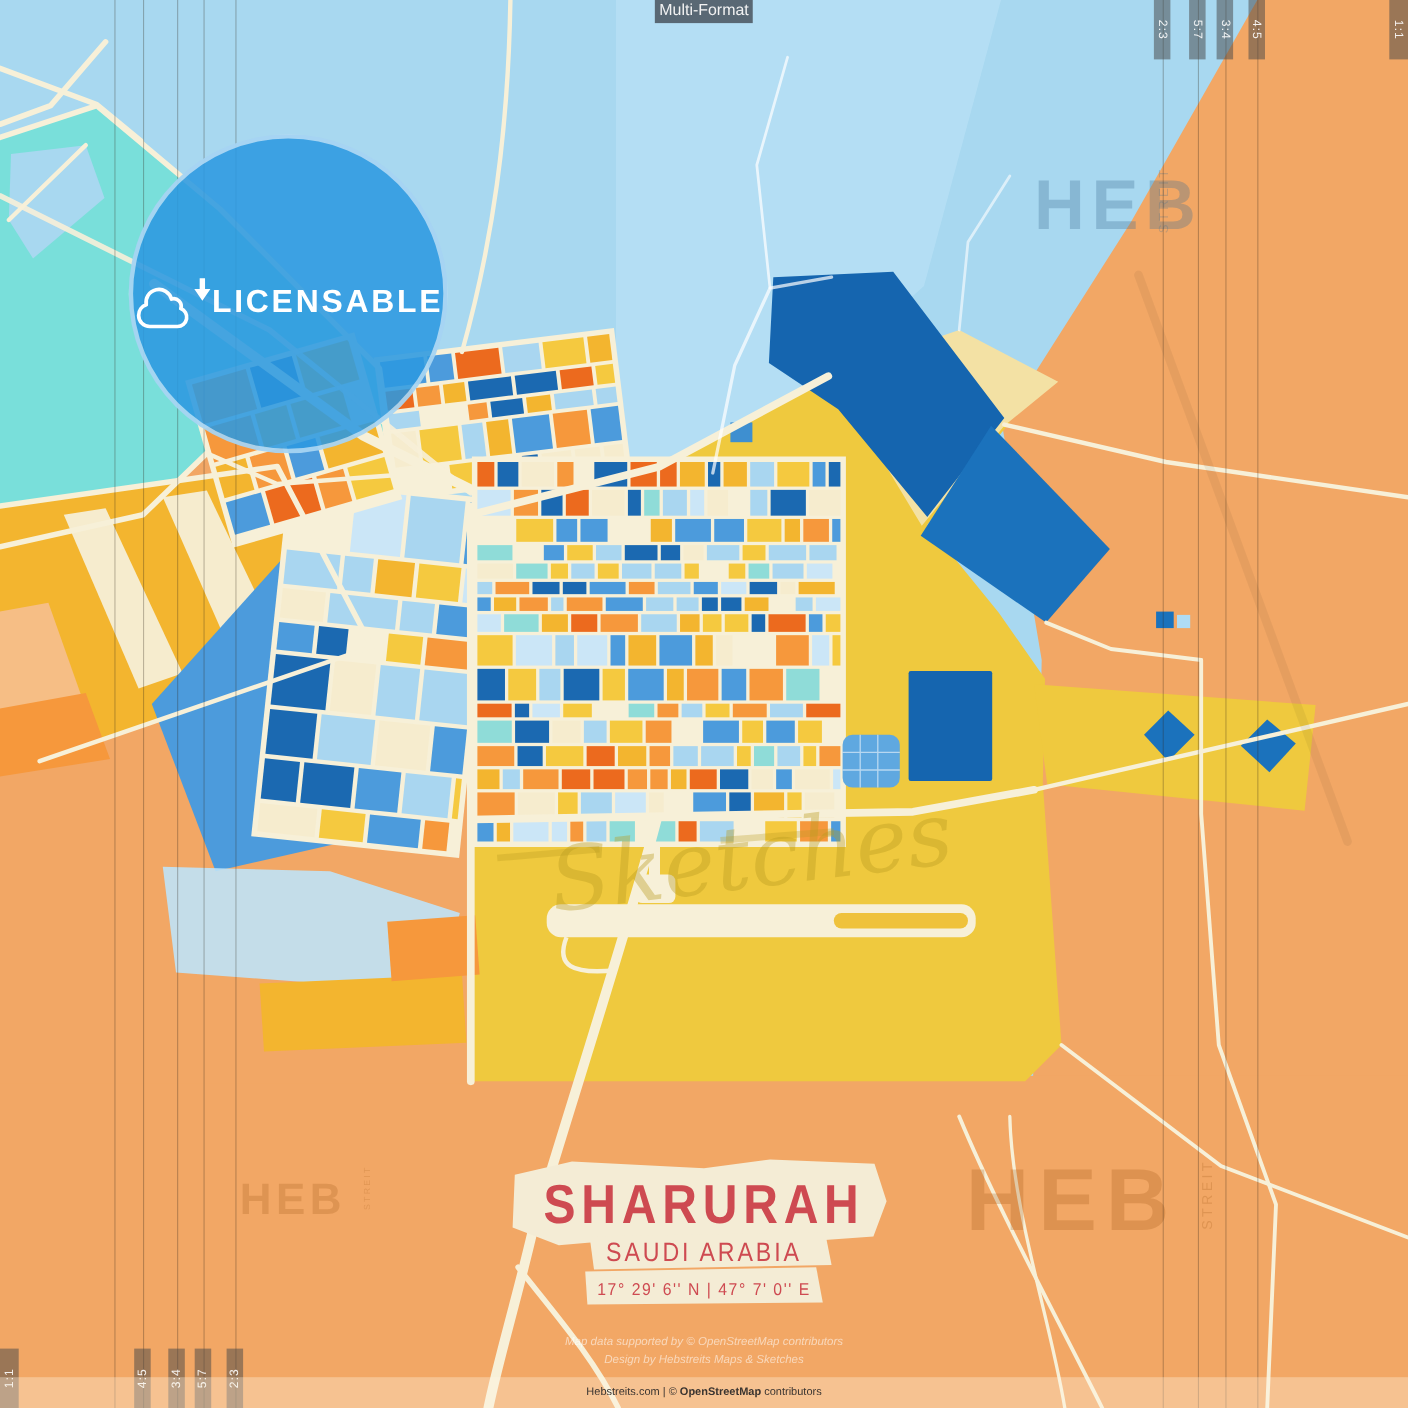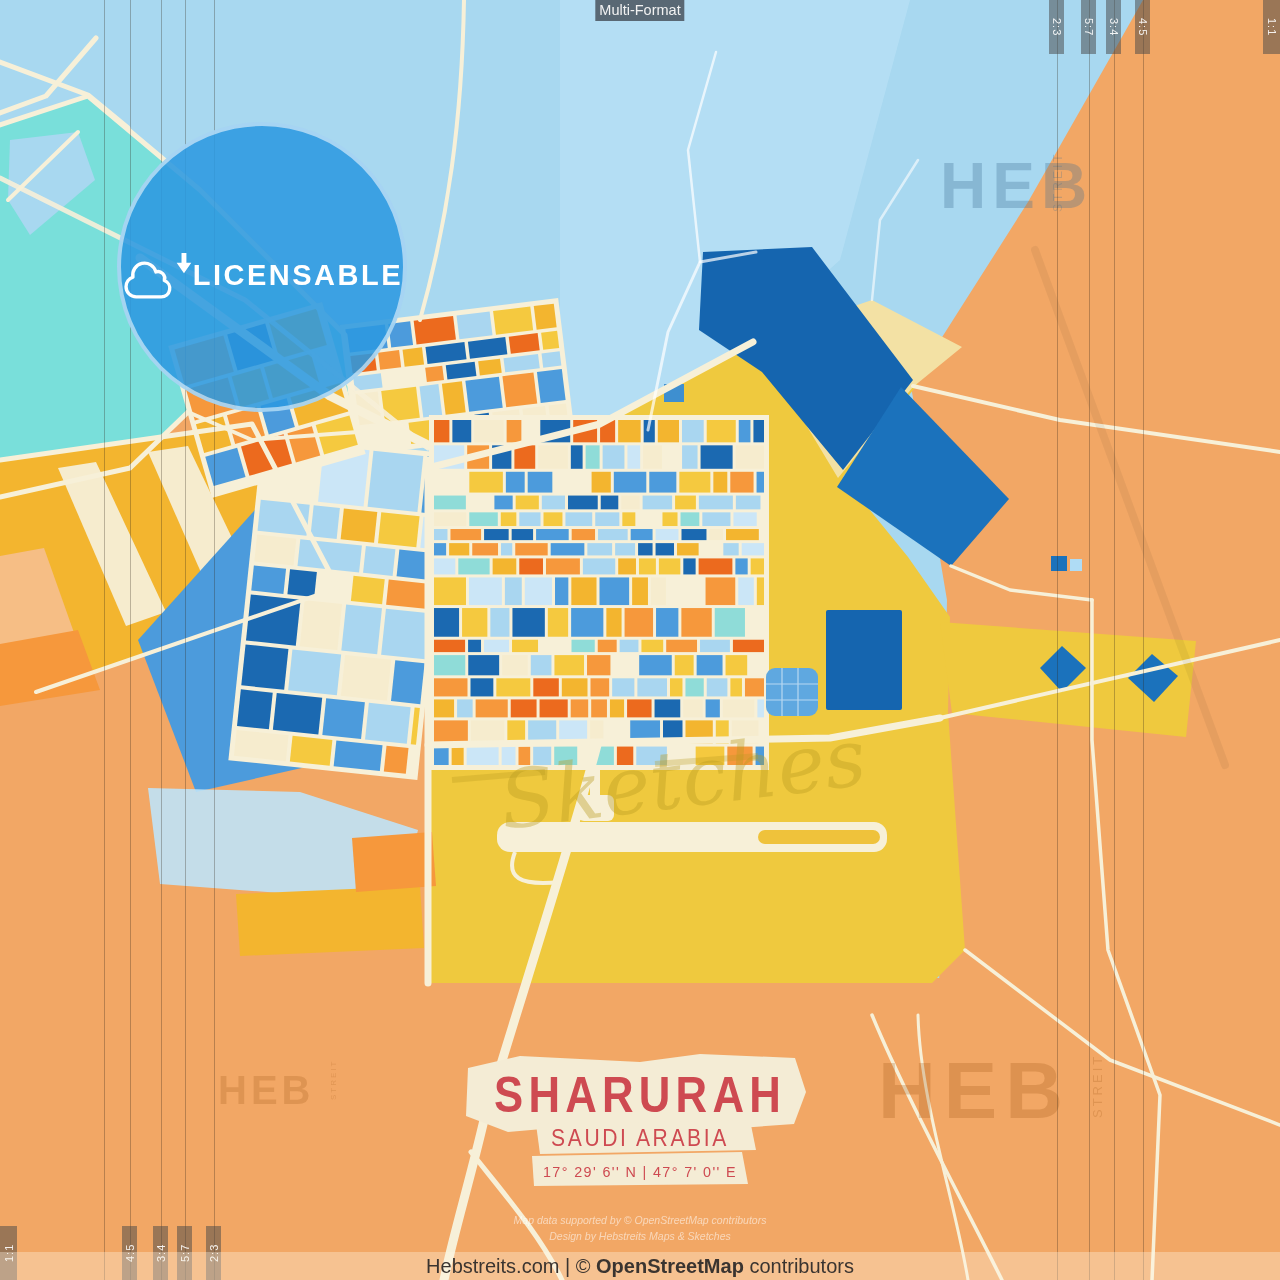--- a/index.html
+++ b/index.html
@@ -33,21 +33,21 @@
     display:flex;flex-direction:row;align-items:center;}
   #badge .cloud{margin-top:26px;}
   #badge .arrow{margin-top:-6px;}
   #badge .lbl{margin-top:16px;color:#fff;font-weight:bold;font-size:29px;letter-spacing:2.5px;}
 
   
   .credits{position:absolute;left:0;right:0;text-align:center;
     font-size:10.5px;font-style:italic;color:rgba(255,255,255,.55);line-height:15px;}
   #footer{position:absolute;left:0;top:1252px;width:100%;height:28px;
     background:rgba(255,245,228,.35);text-align:center;line-height:28px;
-    font-size:20px;color:#3A3430;}
+    font-size:10px;color:#3A3430;}
   #footer b{font-weight:bold;}
 
   text{font-family:"Liberation Sans",sans-serif;}
   .wm{font-weight:bold;}
   .script{font-family:"DejaVu Serif",serif;font-style:italic;}
 </style>
 </head>
 <body>
 
 <div id="poster">

